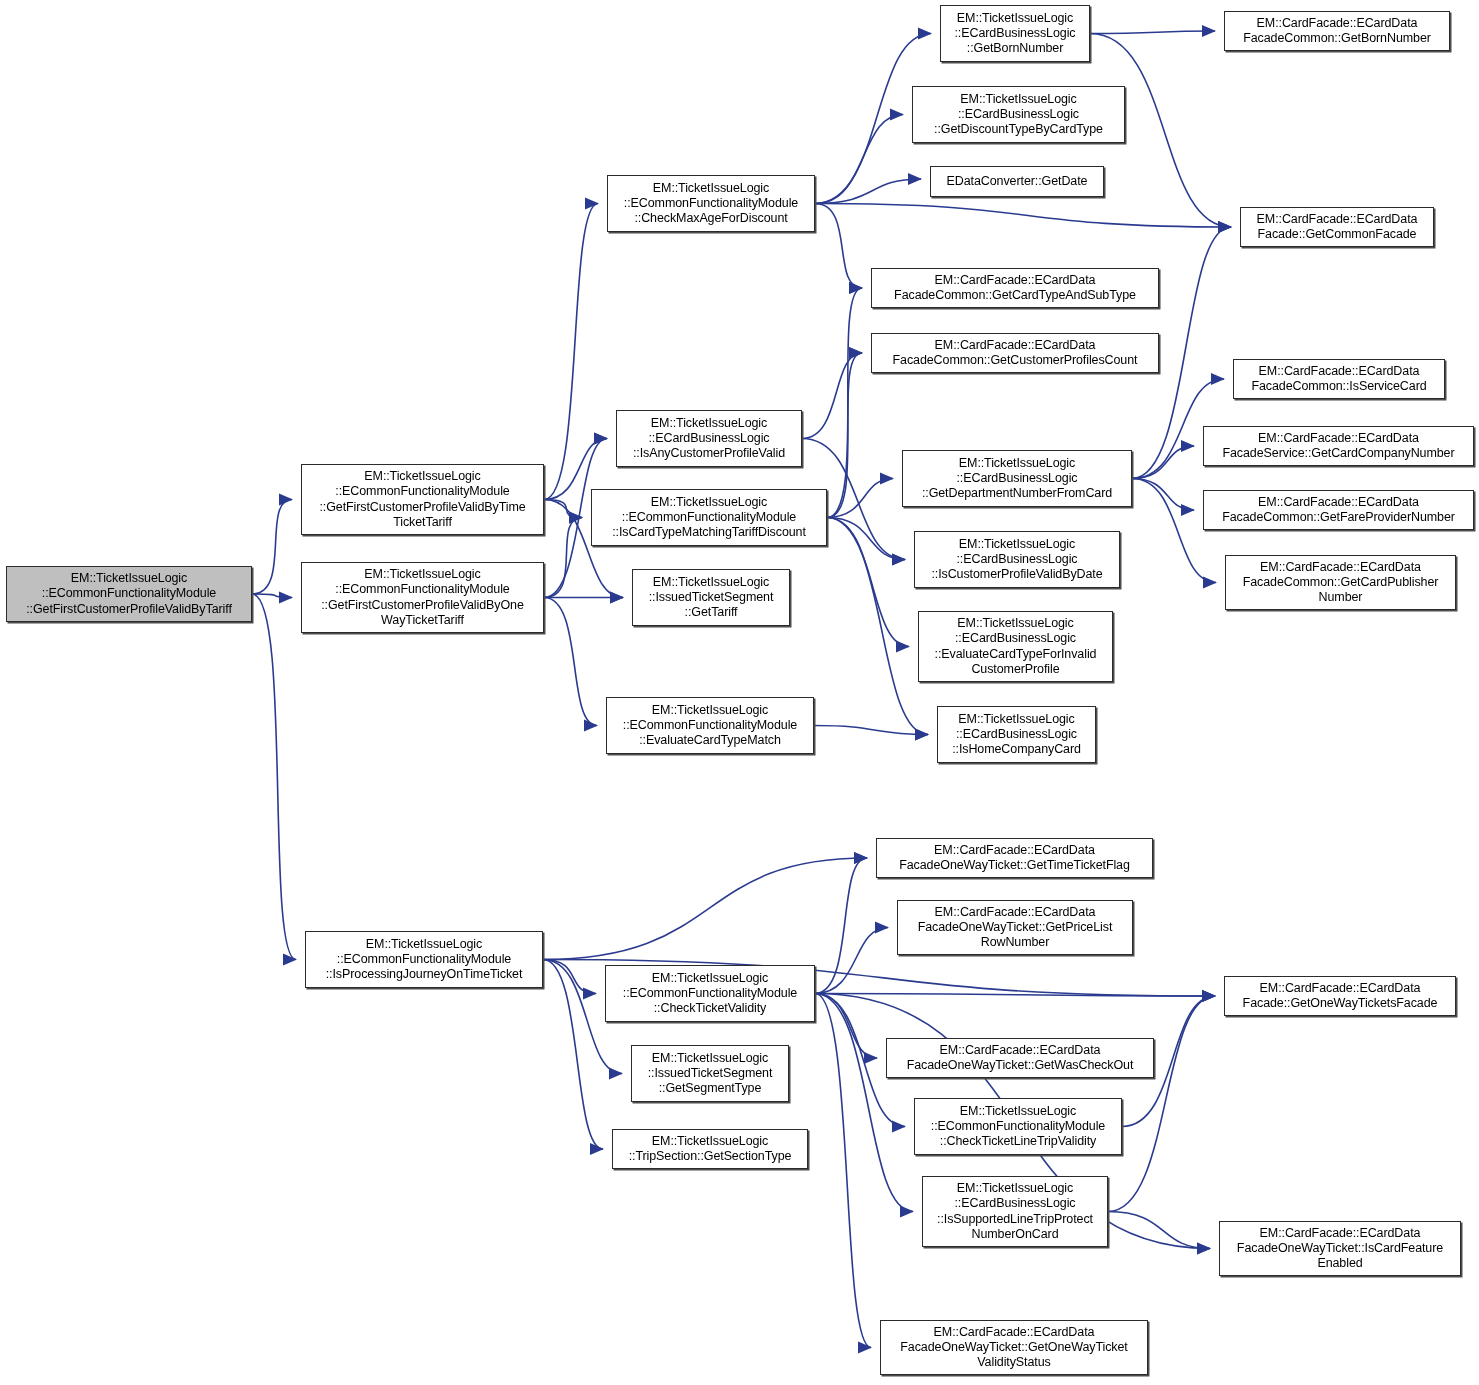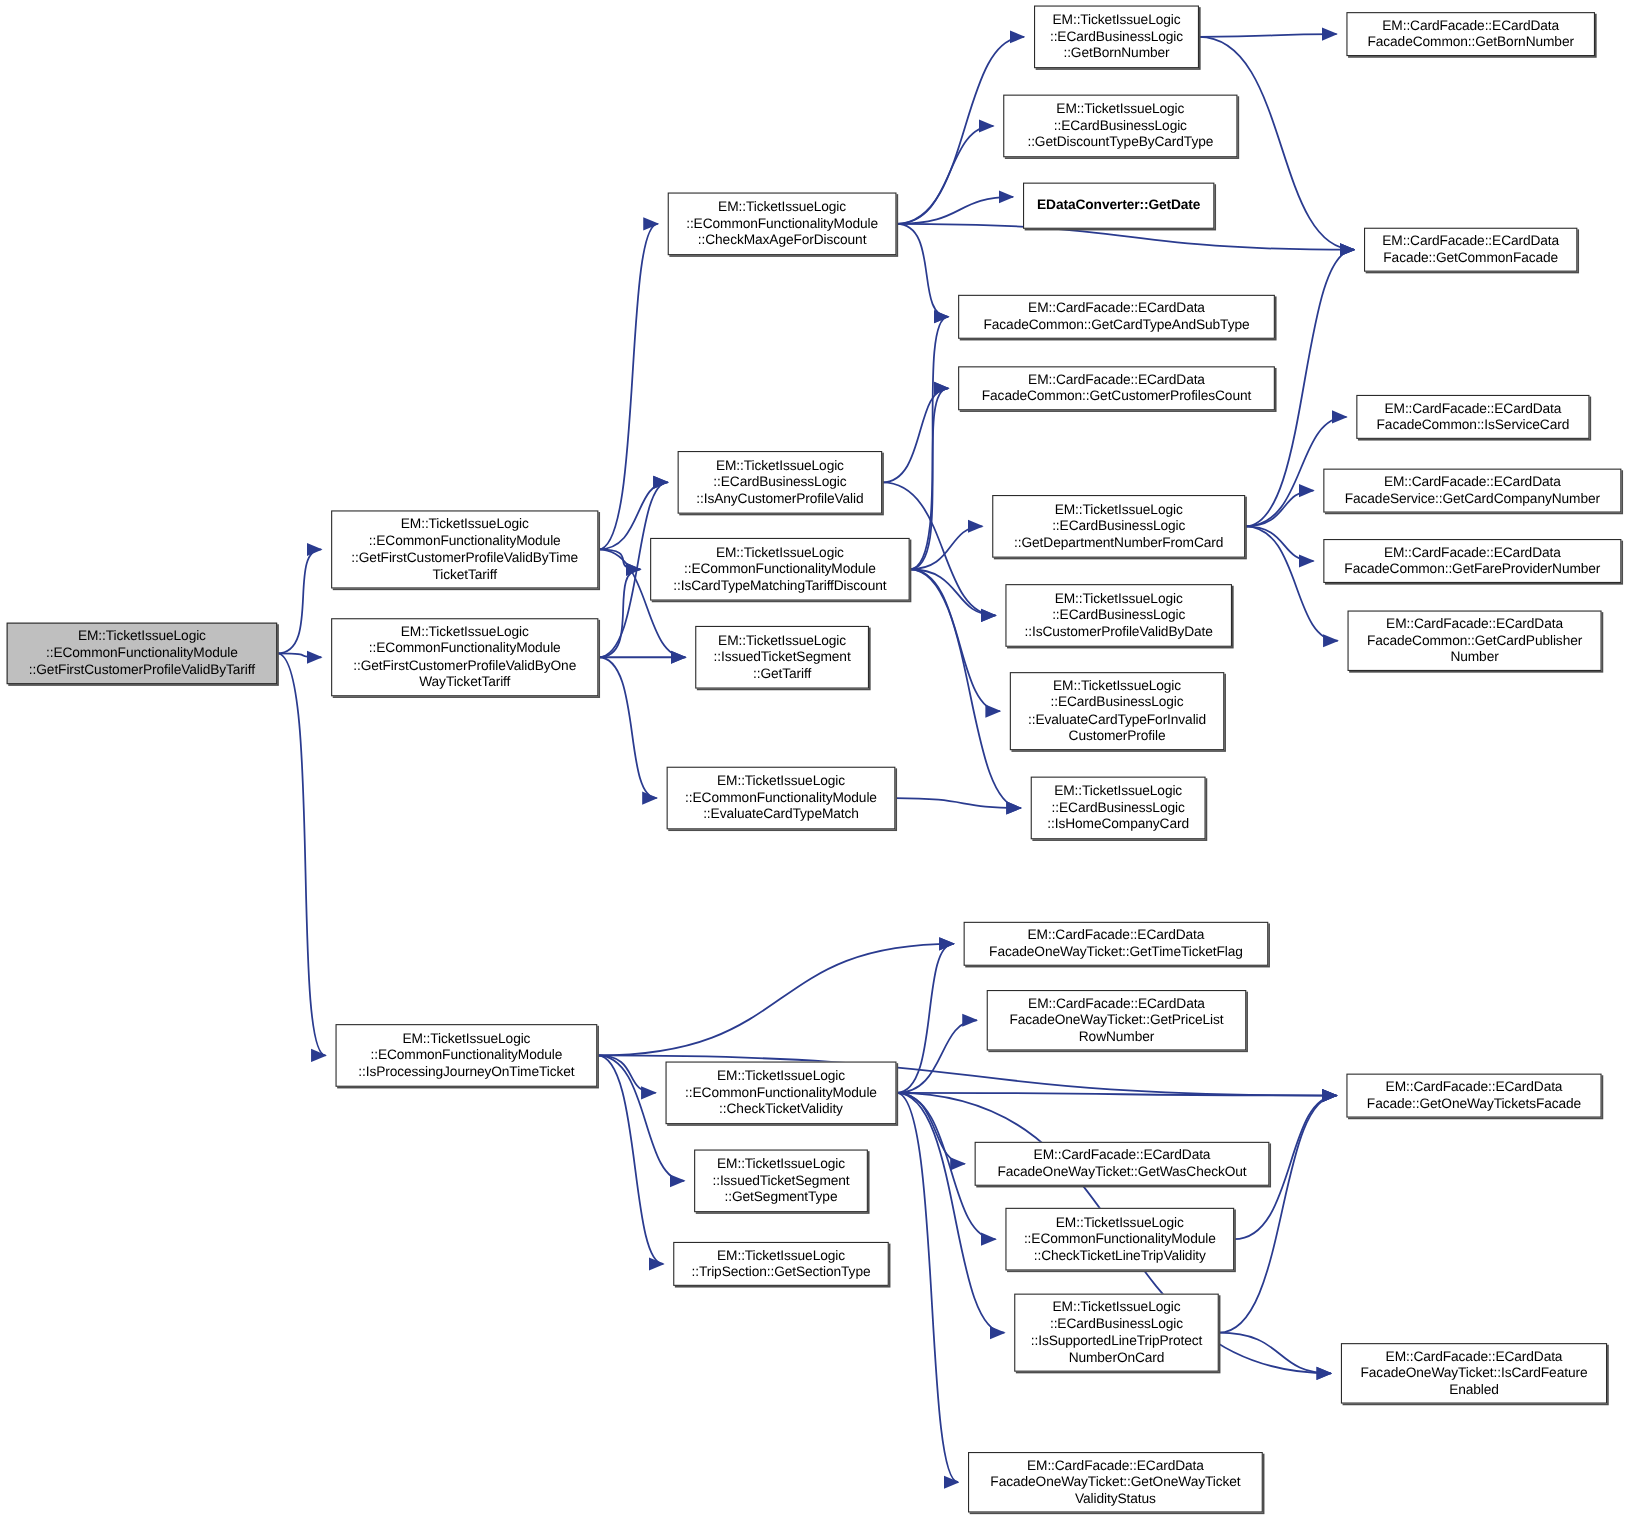--- a/index.html
+++ b/index.html
@@ -126,21 +126,21 @@
 ::ECommonFunctionalityModule
 ::CheckMaxAgeForDiscount</span></div>
       <div class="node" style="left: 940px; top: 5px; width: 150px; height: 57px;"><span class="label">EM::TicketIssueLogic
 ::ECardBusinessLogic
 ::GetBornNumber</span></div>
       <div class="node" style="left: 1224px; top: 11px; width: 226px; height: 40px;"><span class="label">EM::CardFacade::ECardData
 FacadeCommon::GetBornNumber</span></div>
       <div class="node" style="left: 912px; top: 86px; width: 213px; height: 57px;"><span class="label">EM::TicketIssueLogic
 ::ECardBusinessLogic
 ::GetDiscountTypeByCardType</span></div>
-      <div class="node" style="left: 930px; top: 166px; width: 174px; height: 42px; font-weight: bold;"><span class="label">EDataConverter::GetDate</span></div>
+      <div class="node" style="left: 930px; top: 166px; width: 174px; height: 31px;"><span class="label">EDataConverter::GetDate</span></div>
       <div class="node" style="left: 1240px; top: 207px; width: 194px; height: 40px;"><span class="label">EM::CardFacade::ECardData
 Facade::GetCommonFacade</span></div>
       <div class="node" style="left: 871px; top: 268px; width: 288px; height: 40px;"><span class="label">EM::CardFacade::ECardData
 FacadeCommon::GetCardTypeAndSubType</span></div>
       <div class="node" style="left: 871px; top: 333px; width: 288px; height: 40px;"><span class="label">EM::CardFacade::ECardData
 FacadeCommon::GetCustomerProfilesCount</span></div>
       <div class="node" style="left: 1233px; top: 359px; width: 212px; height: 40px;"><span class="label">EM::CardFacade::ECardData
 FacadeCommon::IsServiceCard</span></div>
       <div class="node" style="left: 1203px; top: 426px; width: 271px; height: 40px;"><span class="label">EM::CardFacade::ECardData
 FacadeService::GetCardCompanyNumber</span></div>

